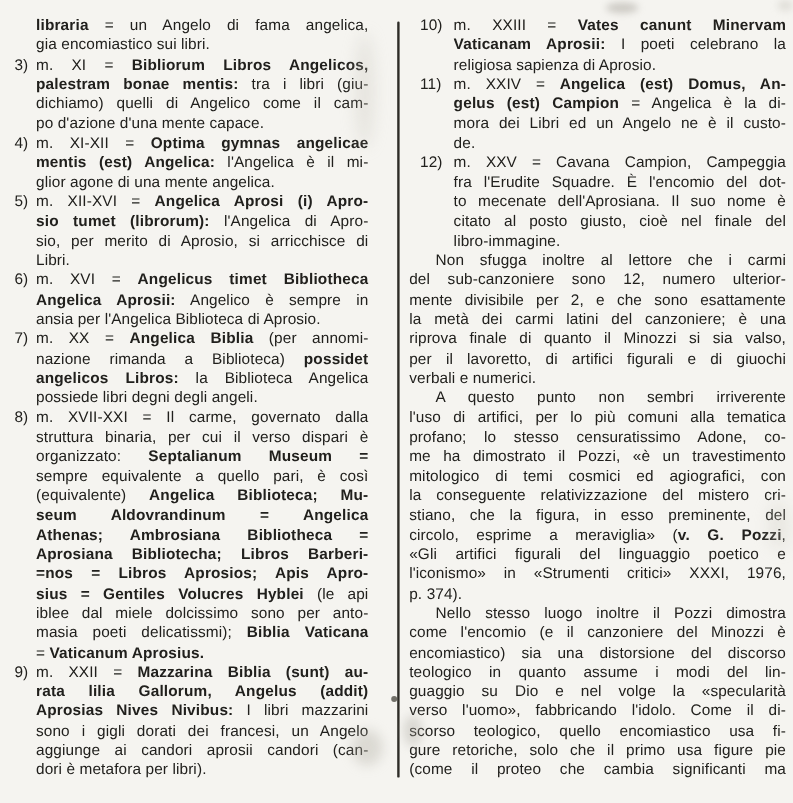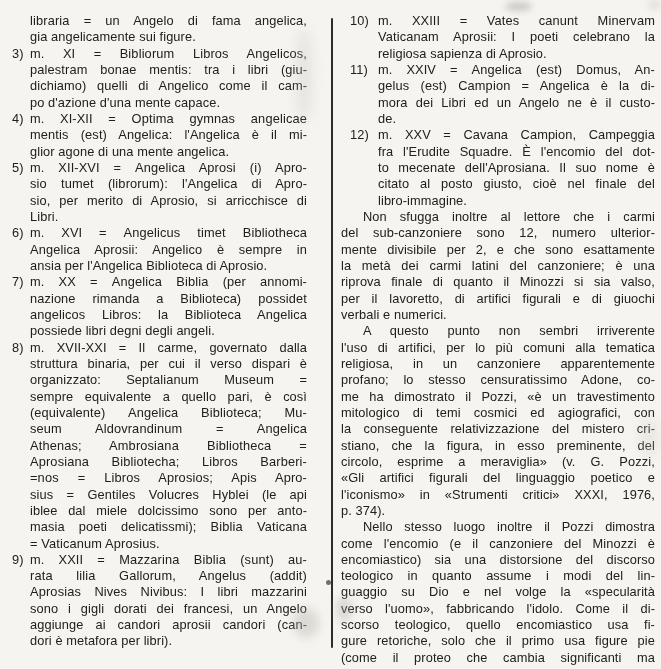--- a/index.html
+++ b/index.html
@@ -38,42 +38,42 @@
   .item.cont{}
   
   .line{
     text-align:justify;
     text-align-last:justify;
     height:16.33px;
     overflow:hidden;
     white-space:normal;
   }
   .line.last{text-align-last:left;}
-  b{font-weight:400;letter-spacing:.15px;}
+  b{font-weight:700;letter-spacing:.15px;}
   
   .para .line:first-child{padding-left:22px;}
   
   .smudge{position:absolute;border-radius:50%;pointer-events:none;}
   .sm1{left:505px;top:2px;width:27px;height:9px;background:rgba(165,162,153,.5);filter:blur(3px);}
   .sm2{left:296px;top:28px;width:16px;height:95px;background:rgba(195,192,183,.30);filter:blur(6px);}
   .sm3{left:648px;top:0px;width:13px;height:9px;background:rgba(200,197,188,.45);filter:blur(3px);}
   .sm4{left:326px;top:580px;width:5px;height:5px;background:rgba(70,68,60,.75);filter:blur(.5px);}
   .sm5{left:336px;top:596px;width:16px;height:26px;background:rgba(170,167,158,.35);filter:blur(4px);}
   .sm6{left:293px;top:608px;width:26px;height:30px;background:rgba(178,175,166,.38);filter:blur(5px);}
   .sm7{left:640px;top:418px;width:18px;height:40px;background:rgba(205,202,193,.30);filter:blur(6px);}
 </style>
 </head>
 <body>
 
 <div class="page">
 
   <div class="col col-left">
     <div class="item cont" id="left-continuation">
         <div class="line"><b>libraria</b> = un Angelo di fama angelica,</div>
-        <div class="line last">gia angelicamente sui figure.</div>
+        <div class="line last">gia encomiastico sui libri.</div>
       </div>
     <div id="left-items">
         <div class="item">
           <span class="num">3)</span>
           <div class="line">m. XI = <b>Bibliorum Libros Angelicos,</b></div>
           <div class="line"><b>palestram bonae mentis:</b> tra i libri (giu-</div>
           <div class="line">dichiamo) quelli di Angelico come il cam-</div>
           <div class="line last">po d'azione d'una mente capace.</div>
         </div>
         <div class="item">
@@ -162,21 +162,20 @@
           <div class="line">del sub-canzoniere sono 12, numero ulterior-</div>
           <div class="line">mente divisibile per 2, e che sono esattamente</div>
           <div class="line">la metà dei carmi latini del canzoniere; è una</div>
           <div class="line">riprova finale di quanto il Minozzi si sia valso,</div>
           <div class="line">per il lavoretto, di artifici figurali e di giuochi</div>
           <div class="line last">verbali e numerici.</div>
         </div>
         <div class="para">
           <div class="line">A questo punto non sembri irriverente</div>
           <div class="line">l'uso di artifici, per lo più comuni alla tematica</div>
-          <div class="line">religiosa, in un canzoniere apparentemente</div>
           <div class="line">profano; lo stesso censuratissimo Adone, co-</div>
           <div class="line">me ha dimostrato il Pozzi, «è un travestimento</div>
           <div class="line">mitologico di temi cosmici ed agiografici, con</div>
           <div class="line">la conseguente relativizzazione del mistero cri-</div>
           <div class="line">stiano, che la figura, in esso preminente, del</div>
           <div class="line">circolo, esprime a meraviglia» (<b>v. G. Pozzi</b>,</div>
           <div class="line">«Gli artifici figurali del linguaggio poetico e</div>
           <div class="line">l'iconismo» in «Strumenti critici» XXXI, 1976,</div>
           <div class="line last">p. 374).</div>
         </div>

